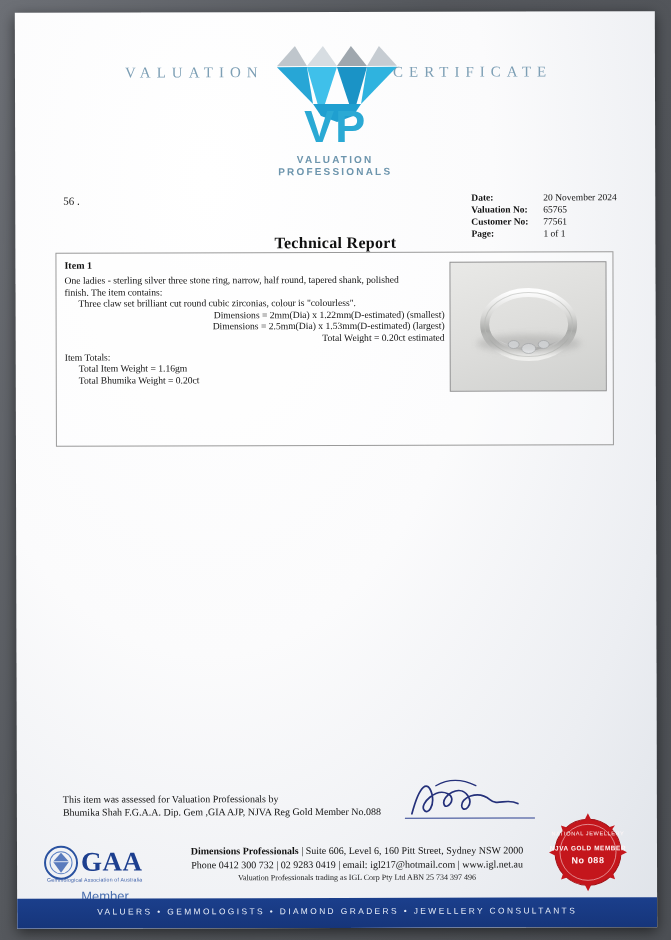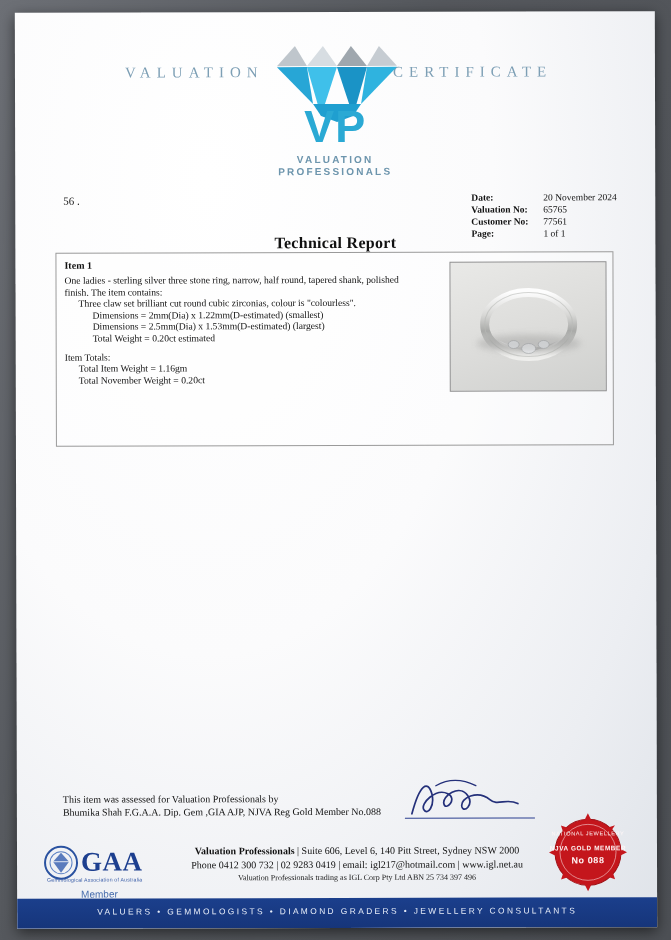--- a/index.html
+++ b/index.html
@@ -134,21 +134,21 @@
   }
   .body-text {
     position: absolute;
     left: 8px; top: 21px;
     width: 380px;
     font-size: 9.6px;
     line-height: 11.6px;
     color: #111;
   }
   .indent1 { padding-left: 14px; }
-  .indent2 { padding-left: 28px; }
+  .indent2 { padding-left: 28px; text-align: right; }
   .blockgap { height: 7px; }
 
   .photo {
     position: absolute;
     left: 393px; top: 9px;
     width: 155px; height: 128px;
     border: 1px solid #8d8d8d;
     background: linear-gradient(160deg, #e9e9e7 0%, #dcdcda 55%, #cfd0ce 100%);
     overflow: hidden;
   }
@@ -218,21 +218,21 @@
     left: 8px; top: 36px;
     font-family: "Liberation Sans", sans-serif;
     font-size: 5.2px;
     color: #3b5ea8;
     letter-spacing: 0.2px;
   }
   .gaa-member {
     position: absolute;
     left: 42px; top: 48px;
     font-family: "Liberation Sans", sans-serif;
-    font-size: 10px;
+    font-size: 13px;
     color: #4a6fae;
   }
 
   .addr {
     position: absolute;
     left: 150px; top: 832px;
     width: 380px;
     text-align: center;
     font-size: 10px;
     line-height: 14px;
@@ -318,21 +318,21 @@
     <div class="body-text">
       <div>One ladies - sterling silver three stone ring, narrow, half round, tapered shank, polished</div>
       <div>finish. The item contains:</div>
       <div class="indent1">Three claw set brilliant cut round cubic zirconias, colour is "colourless".</div>
       <div class="indent2">Dimensions = 2mm(Dia) x 1.22mm(D-estimated) (smallest)</div>
       <div class="indent2">Dimensions = 2.5mm(Dia) x 1.53mm(D-estimated) (largest)</div>
       <div class="indent2">Total Weight = 0.20ct estimated</div>
       <div class="blockgap"></div>
       <div>Item Totals:</div>
       <div class="indent1">Total Item Weight = 1.16gm</div>
-      <div class="indent1">Total November Weight = 0.20ct</div>
+      <div class="indent1">Total Bhumika Weight = 0.20ct</div>
     </div>
 
     <div class="photo">
       <div class="ring-shadow"></div>
       <svg width="155" height="128" viewBox="0 0 155 128">
         <defs>
           <linearGradient id="metal" x1="0" y1="0" x2="0" y2="1">
             <stop offset="0%" stop-color="#fdfdfd"></stop>
             <stop offset="35%" stop-color="#d8d8d6"></stop>
             <stop offset="60%" stop-color="#a9aaa8"></stop>
@@ -397,21 +397,21 @@
       <polygon points="18,8 26,17 18,28 10,17" fill="#3f66b3" opacity="0.85"></polygon>
       <line x1="10" y1="17" x2="26" y2="17" stroke="#ffffff" stroke-width="0.8"></line>
     </svg>
     <div class="gaa-word">GAA</div>
     <div class="gaa-sub">Gemmological Association of Australia</div>
     <div class="gaa-member">Member</div>
   </div>
 
   <div class="addr">
     <div>
-      <b>Valuation Professionals</b><span> | </span><span>Suite 606, Level 6, 140 Pitt Street, Sydney NSW 2000</span>
+      <b>Dimensions Professionals</b><span> | </span><span>Suite 606, Level 6, 160 Pitt Street, Sydney NSW 2000</span>
     </div>
     <div>Phone 0412 300 732  |  02 9283 0419  |  email: igl217@hotmail.com  |  www.igl.net.au</div>
     <div class="trading">Valuation Professionals trading as IGL Corp Pty Ltd  ABN 25 734 397 496</div>
   </div>
 
   <div class="blue-band">
     <div class="blue-band-text">VALUERS  •  GEMMOLOGISTS  •  DIAMOND GRADERS  •  JEWELLERY CONSULTANTS</div>
   </div>
 
  </div>

